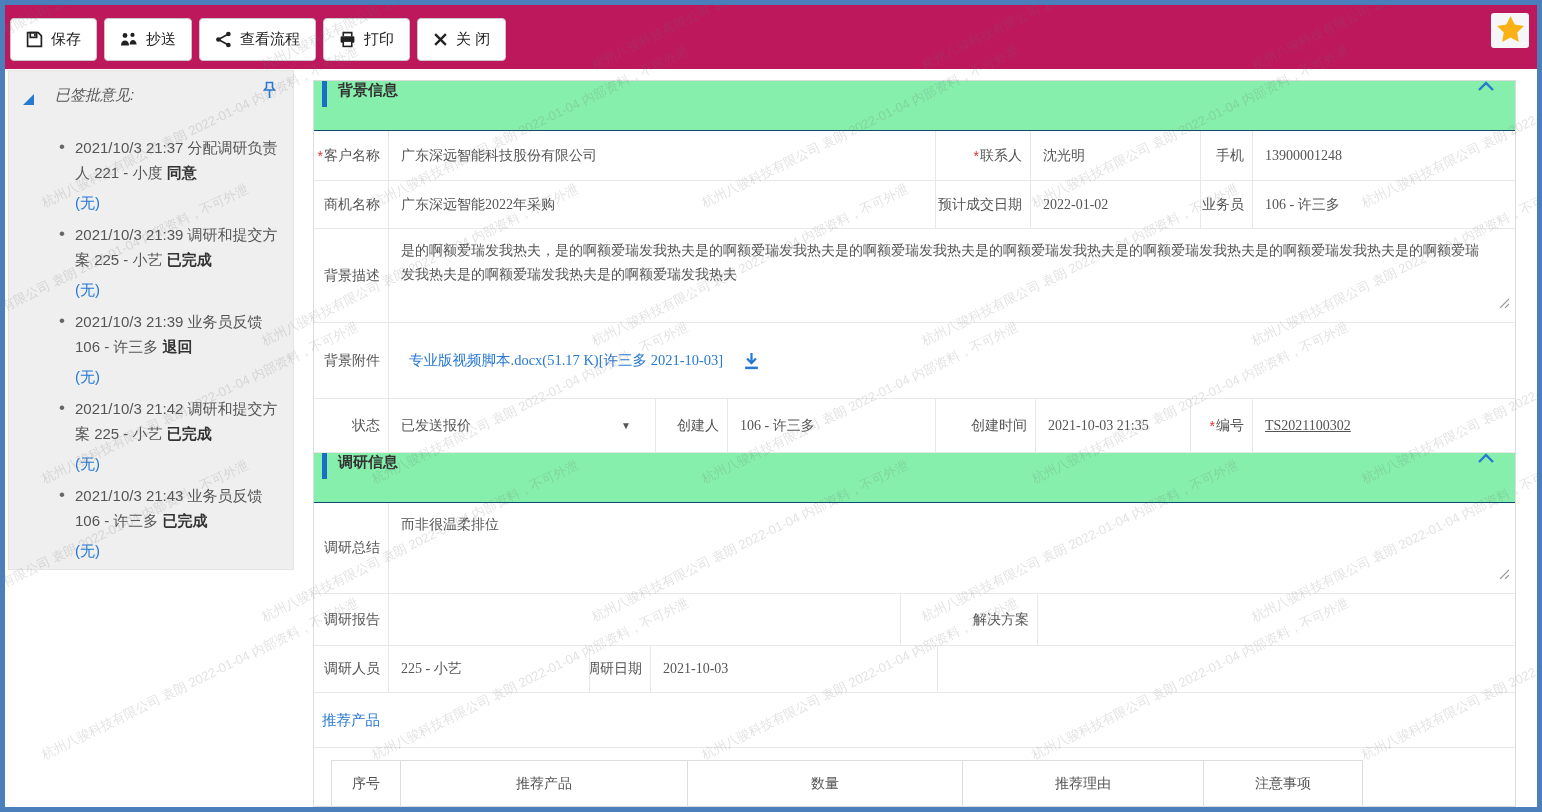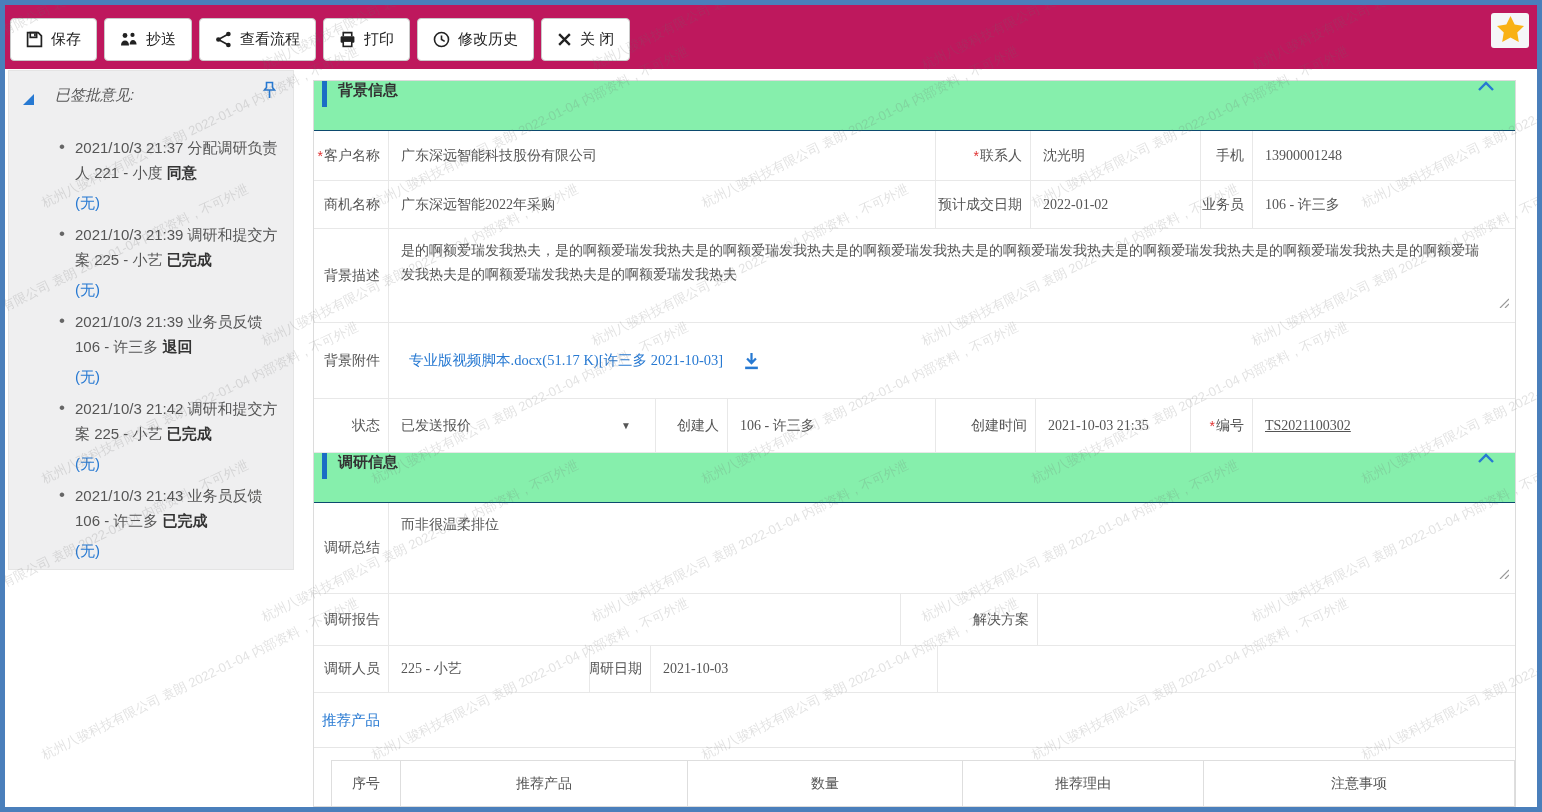--- a/index.html
+++ b/index.html
@@ -54,21 +54,21 @@
   .att{gap:20px;padding-left:20px;}
   .flink{color:#2779d2;cursor:pointer;text-decoration:none;font-size:14.5px;}
   .dl{cursor:pointer;display:flex;}
   .sel{justify-content:space-between;padding-right:24px;cursor:pointer;}
   .caret{font-size:10px;color:#555;}
   .numlink{text-decoration:underline;cursor:pointer;}
 
   .prod-area{padding:18px 0 0 8px;}
   .prod-link{color:#2779d2;font-size:14.5px;cursor:pointer;}
   .prod-divider{margin-top:17px;border-top:1px solid #e6e6e6;height:0;}
-  .ptable{border-collapse:collapse;margin:12px 0 0 17px;width:1184px;table-layout:fixed;}
+  .ptable{border-collapse:collapse;margin:12px 0 0 17px;width:1032px;table-layout:fixed;}
   .ptable th,.ptable td{border:1px solid #dedede;}
   .ptable th{height:44px;font-weight:normal;font-size:14px;color:#555;text-align:center;background:#fff;}
   .c0{width:66px;}.c1{width:284px;}.c2{width:272px;}.c3{width:238px;}.c4{width:auto;}
 
   
   .wm-layer{position:absolute;inset:0;pointer-events:none;z-index:60;overflow:hidden;}
   .wm{position:absolute;white-space:nowrap;font-size:13px;color:rgba(110,110,110,0.20);transform:rotate(-26deg);}
 </style>
 </head>
 <body>
@@ -110,29 +110,20 @@
     </button>
     <button class="tbtn">
       <span>
           <svg width="17" height="17" viewBox="0 0 16 16">
             <path d="M4 5V1.5h8V5" fill="none" stroke="#222" stroke-width="1.5"></path>
             <rect x="1.5" y="5" width="13" height="6" rx="1" fill="#222"></rect>
             <rect x="4" y="9.5" width="8" height="5" fill="#fff" stroke="#222" stroke-width="1.5"></rect>
           </svg>
         </span>
       <span>打印</span>
-    </button>
-    <button class="tbtn">
-      <span>
-          <svg width="17" height="17" viewBox="0 0 16 16">
-            <circle cx="8" cy="8" r="6.6" fill="none" stroke="#222" stroke-width="1.5"></circle>
-            <path d="M8 4.2V8l3 1.8" fill="none" stroke="#222" stroke-width="1.5"></path>
-          </svg>
-        </span>
-      <span>修改历史</span>
     </button>
     <button class="tbtn">
       <span>
           <svg width="15" height="15" viewBox="0 0 14 14">
             <path d="M2 2l10 10M12 2L2 12" stroke="#222" stroke-width="2.2"></path>
           </svg>
         </span>
       <span>关 闭</span>
     </button>
     <div class="fav">

